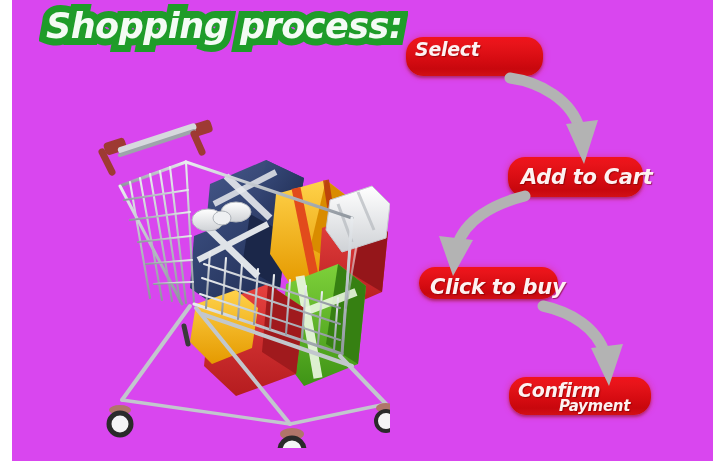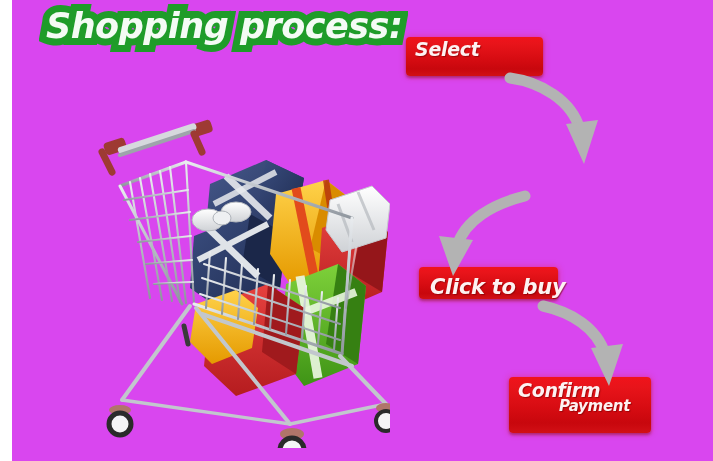--- a/index.html
+++ b/index.html
@@ -58,21 +58,21 @@
     position: absolute;
     left: 78px;
     top: 108px;
     width: 300px;
     height: 340px;
   }
 
   
   .flow-box {
     position: absolute;
-    border-radius: 4px;
+    border-radius: 17px;
     background: linear-gradient(180deg,
                 #f0131b 0%,
                 #e8141a 18%,
                 #d70c12 55%,
                 #c8070d 82%,
                 #d21016 100%);
     box-shadow:
       0 2px 3px rgba(120,10,10,0.45),
       0 0 7px rgba(236,30,36,0.40);
     color: #fdf2f2;
@@ -91,21 +91,21 @@
   #box-select   { left: 394px; top: 37px;  width: 137px; height: 39px; }
   #box-select .l1 { left: 9px;  top: 1px;  font-size: 19px; }
   #box-select .l2 { left: 53px; top: 18px; font-size: 19px; }
 
   #box-cart     { left: 496px; top: 157px; width: 135px; height: 40px; }
   #box-cart .l1 { left: 13px; top: 8px;  font-size: 21px; }
 
   #box-click    { left: 407px; top: 267px; width: 139px; height: 32px; }
   #box-click .l1 { left: 11px; top: 8px; font-size: 21px; }
 
-  #box-confirm  { left: 497px; top: 377px; width: 142px; height: 56px; font-style: italic; }
+  #box-confirm  { left: 497px; top: 377px; width: 142px; height: 38px; font-style: italic; }
   #box-confirm .l1 { left: 9px;  top: 2px;  font-size: 19px; }
   #box-confirm .l2 { left: 50px; top: 20px; font-size: 15px; }
 
   
   .arrow-svg { position: absolute; overflow: visible; }
   #arrow-1 { left: 494px; top: 72px;  width: 110px; height: 95px; }
   #arrow-2 { left: 425px; top: 192px; width: 110px; height: 86px; }
   #arrow-3 { left: 527px; top: 302px; width: 110px; height: 86px; }
 </style>
 </head>
@@ -281,20 +281,23 @@
         <ellipse cx="296" cy="300" rx="10" ry="5" fill="#b0756a"></ellipse>
         <circle cx="296" cy="313" r="10" fill="#f4f4f5" stroke="#2a2a2a" stroke-width="4"></circle>
       </g>
     </g>
   </svg>
 
   <div class="flow-box" id="box-select">
     <span class="line l1">Select</span>
   </div>
 
+  <div class="flow-box" id="box-cart">
+    <span class="line l1">Add to Cart</span>
+  </div>
 
   <div class="flow-box" id="box-click">
     <span class="line l1">Click to buy</span>
   </div>
 
   <div class="flow-box" id="box-confirm">
     <span class="line l1">Confirm</span>
     <span class="line l2">Payment</span>
   </div>
 

